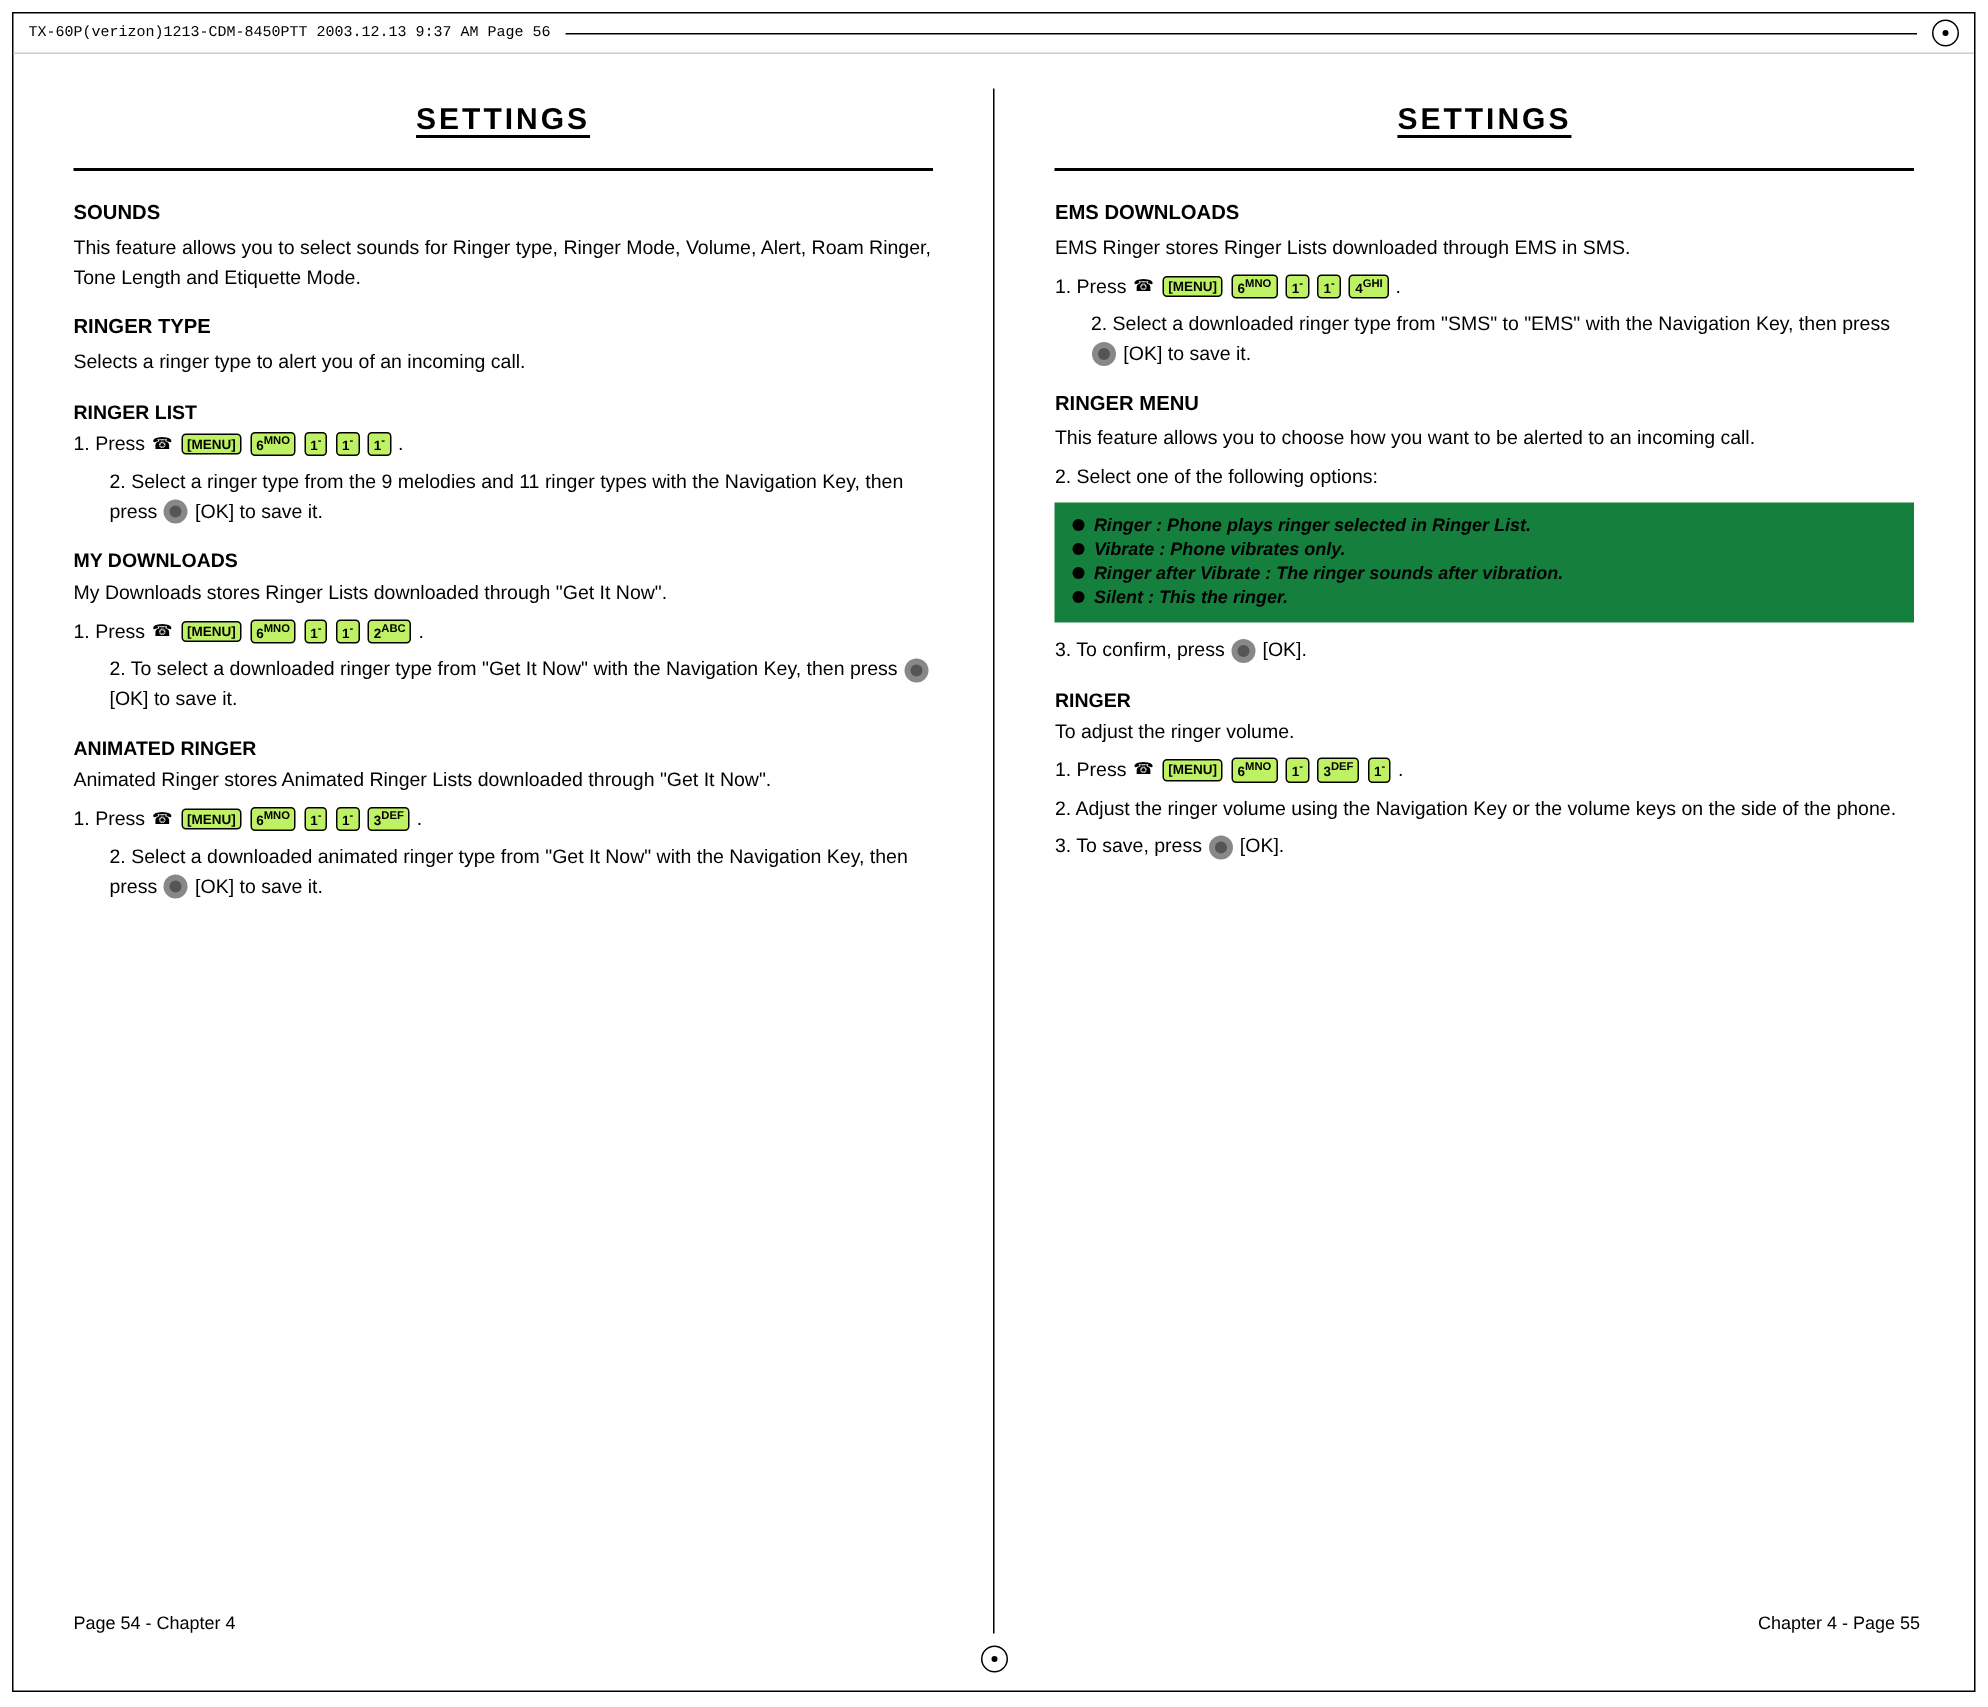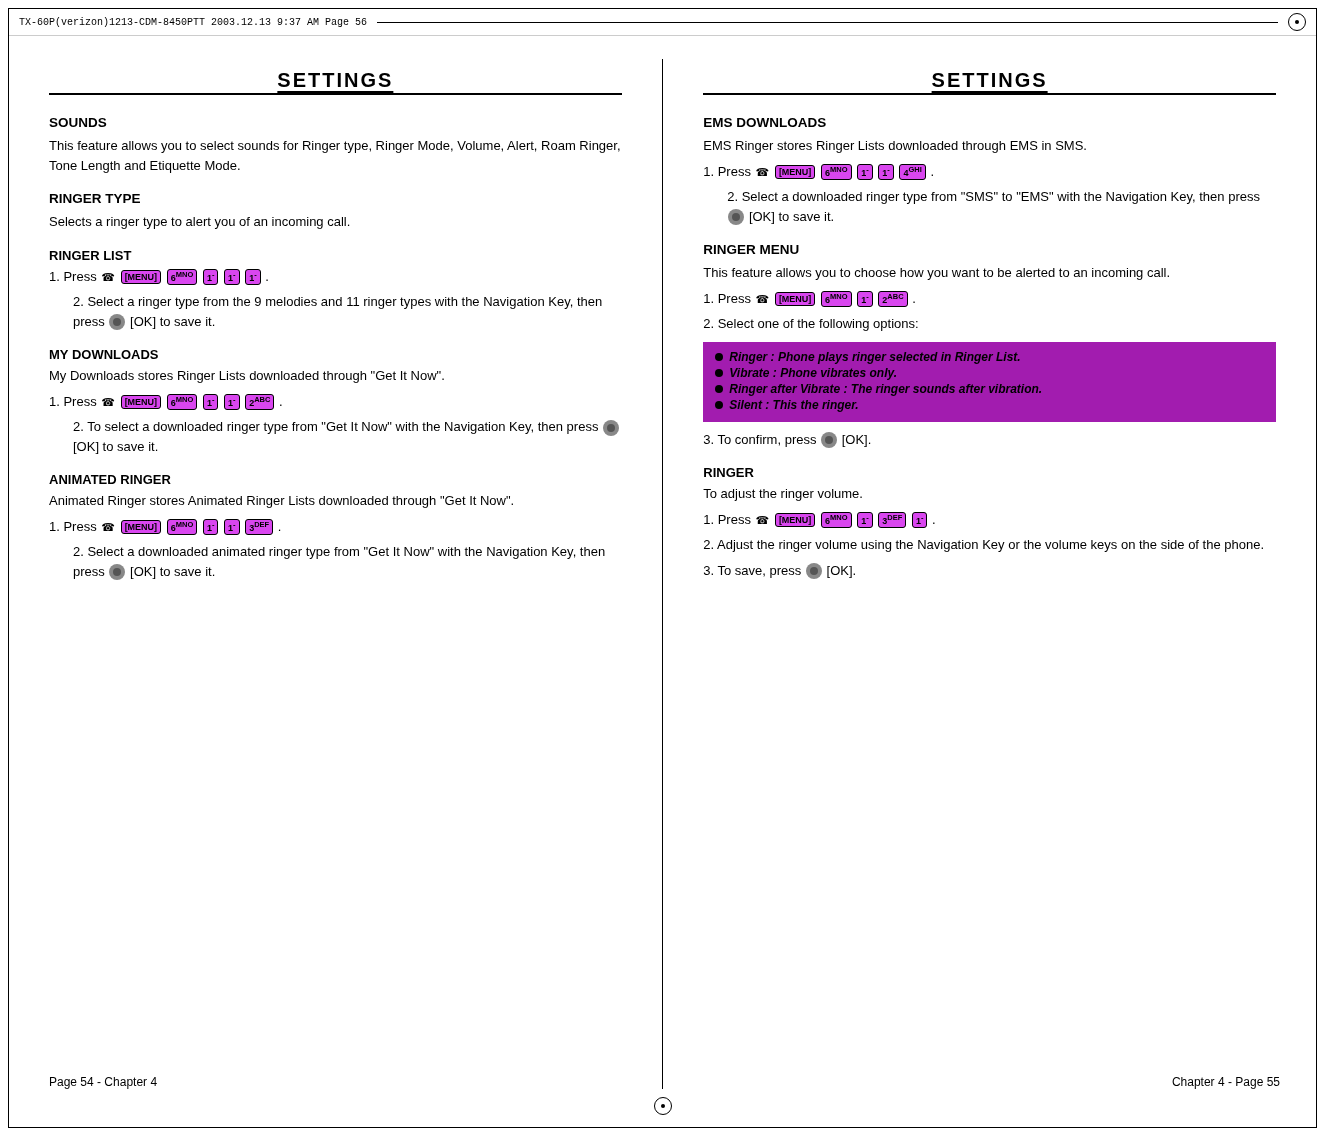--- a/index.html
+++ b/index.html
@@ -60,21 +60,21 @@
       margin: 20px 0;
     }
 
     
     .section-title {
       font-size: 20px;
       font-weight: bold;
       text-align: center;
       letter-spacing: 2px;
       border-bottom: 2.5px solid #000;
-      padding-bottom: 1px;
+      padding-bottom: 20px;
       margin-bottom: 20px;
       text-decoration: underline;
       text-underline-offset: 4px;
     }
 
     .subsection-heading {
       font-weight: bold;
       font-size: 13.5px;
       margin-bottom: 6px;
     }
@@ -110,33 +110,33 @@
     .key-icon {
       display: inline-block;
       font-size: 9px;
       font-weight: bold;
       border: 1px solid #000;
       border-radius: 3px;
       padding: 0px 3px;
       vertical-align: middle;
       margin: 0 1px;
       line-height: 1.4;
-      background: #d946ef;
+      background: #bef264;
     }
 
     .phone-icon {
       display: inline-block;
       font-size: 11px;
       vertical-align: middle;
       margin: 0 1px;
     }
 
     
     .options-box {
-      background: #a21caf;
+      background: #15803d;
       border: none;
       padding: 8px 12px;
       margin: 8px 0;
     }
 
     .option-item {
       display: flex;
       align-items: flex-start;
       margin-bottom: 2px;
       font-size: 12px;
@@ -305,29 +305,20 @@
         <div class="numbered-item indented">
           <span>2. Select a downloaded ringer type from "SMS" to "EMS" with the Navigation Key, then press </span>
           <span class="ok-icon"></span>
           <span> [OK] to save it.</span>
         </div>
       </div>
 
       <div class="content-block">
         <div class="subsection-heading">RINGER MENU</div>
         <p>This feature allows you to choose how you want to be alerted to an incoming call.</p>
-        <div class="numbered-item">
-          <span>1. Press </span>
-          <span class="phone-icon">☎</span>
-          <span class="key-icon">[MENU]</span>
-          <span class="key-icon">6<sup>MNO</sup></span>
-          <span class="key-icon">1<sup>-</sup></span>
-          <span class="key-icon">2<sup>ABC</sup></span>
-          <span>.</span>
-        </div>
         <div class="numbered-item">
           <span>2. Select one of the following options:</span>
         </div>
         <div class="options-box">
           <div class="option-item">
             <span class="bullet-circle"></span>
             <span><em>Ringer : Phone plays ringer selected in Ringer List.</em></span>
           </div>
           <div class="option-item">
             <span class="bullet-circle"></span>

